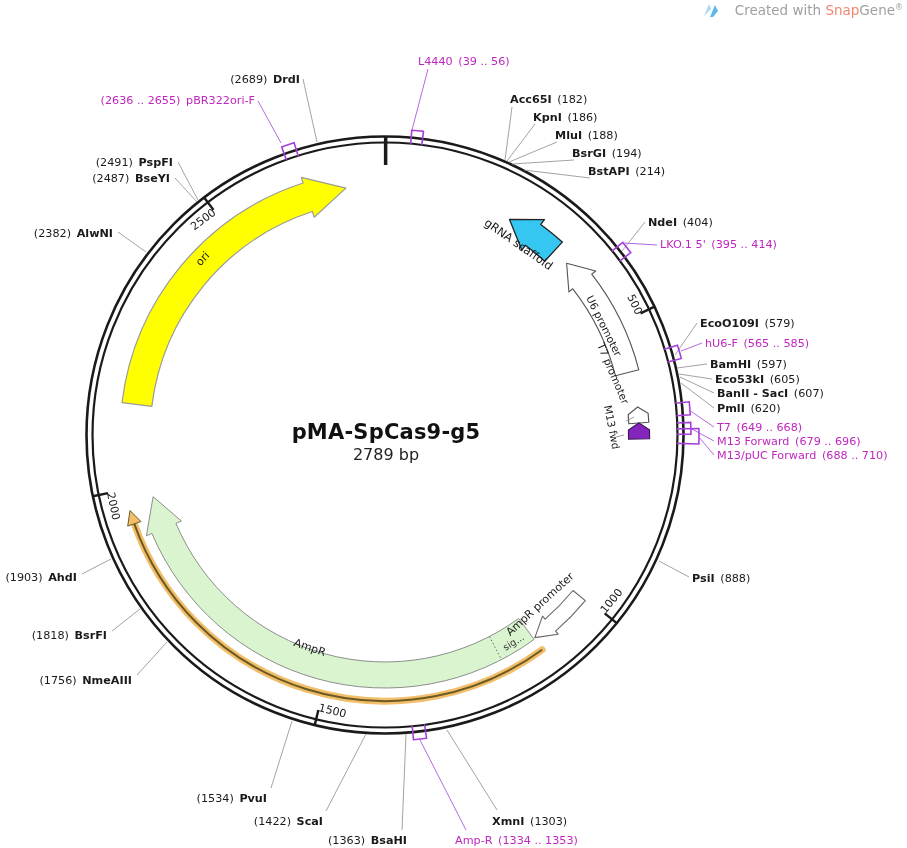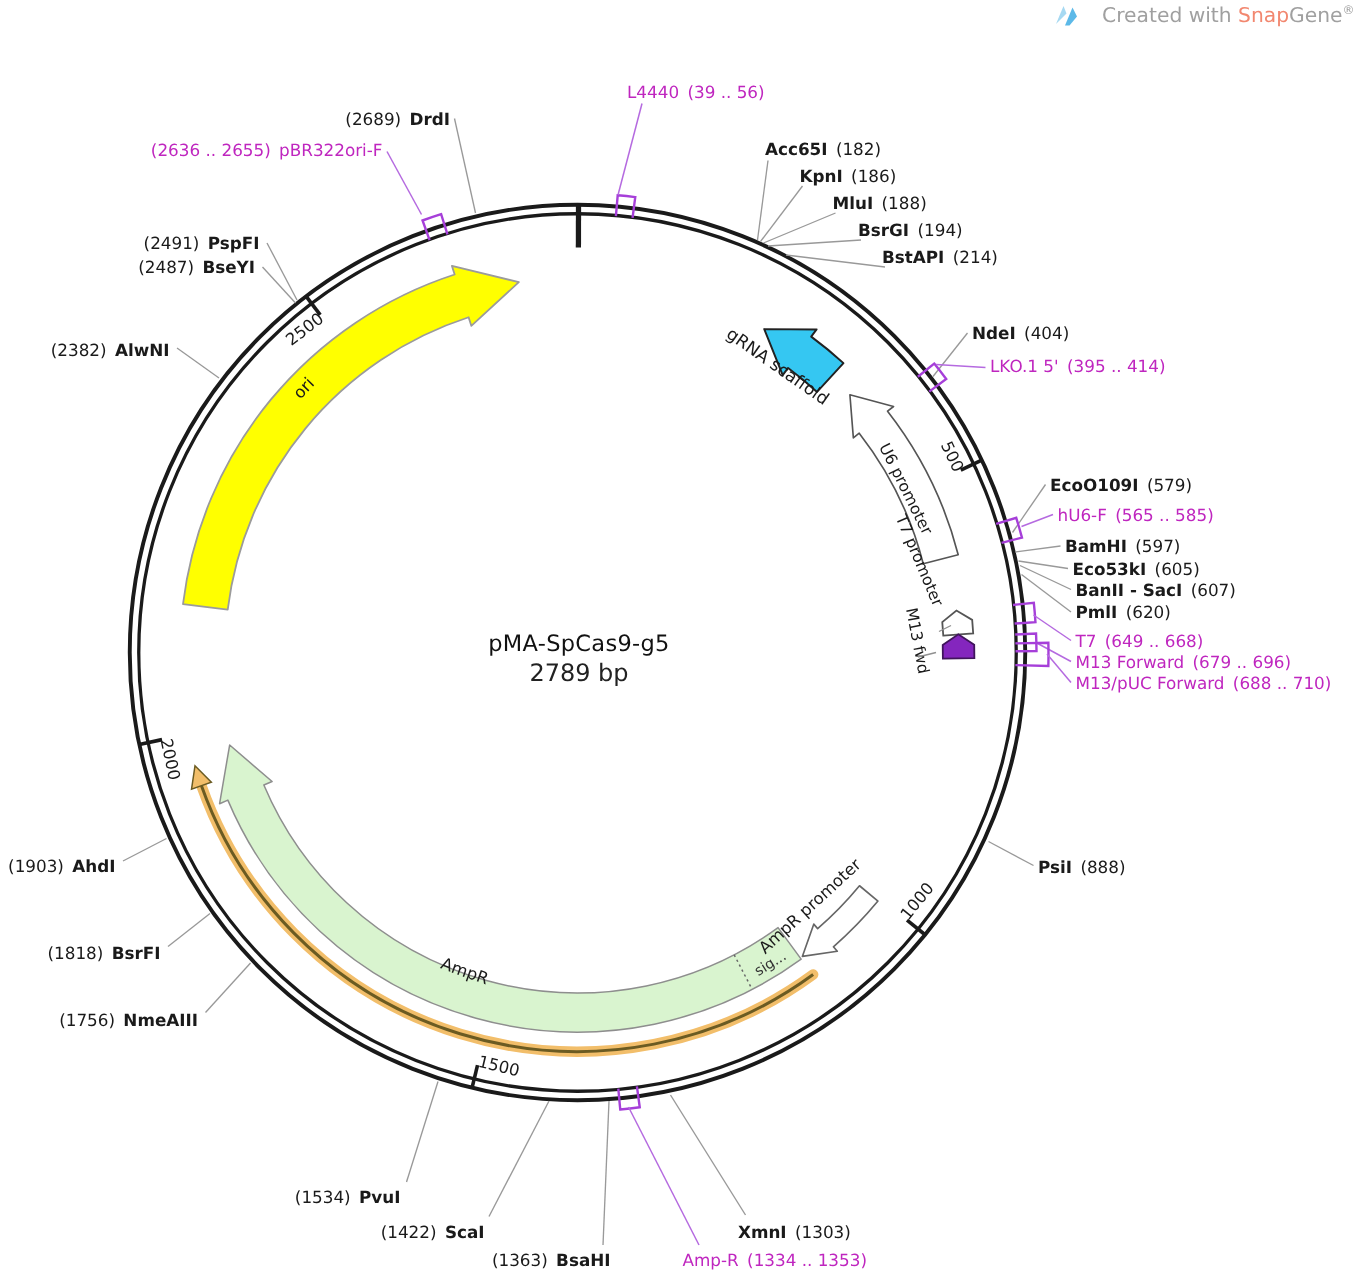--- a/index.html
+++ b/index.html
@@ -1,20 +1,20 @@
 <!DOCTYPE html>
 <html><head>
 <meta charset="utf-8">
 <style>
   html,body{margin:0;padding:0;background:#ffffff;}
   #stage{position:relative;width:907px;height:848px;background:#fff;overflow:hidden;
          font-family:"DejaVu Sans","Liberation Sans",sans-serif;}
   #mapsvg{position:absolute;left:0;top:0;}
   #titleblock{position:absolute;left:286px;top:420px;width:200px;text-align:center;pointer-events:none;}
-  #titleblock .pname{font-size:15px;font-weight:400;color:#111;letter-spacing:0.2px;}
+  #titleblock .pname{font-size:21px;font-weight:700;color:#111;letter-spacing:0.2px;}
   #titleblock .psize{font-size:16px;color:#222;margin-top:1px;}
   #credit{position:absolute;top:2px;right:4px;display:flex;align-items:center;gap:15px;
           font-size:13.5px;color:#a0a0a0;}
   #credit .snap{color:#f2876f;}
   #credit .reg{font-size:8px;vertical-align:super;}
   text{font-family:"DejaVu Sans","Liberation Sans",sans-serif;}
 </style>
 </head>
 <body>
 

